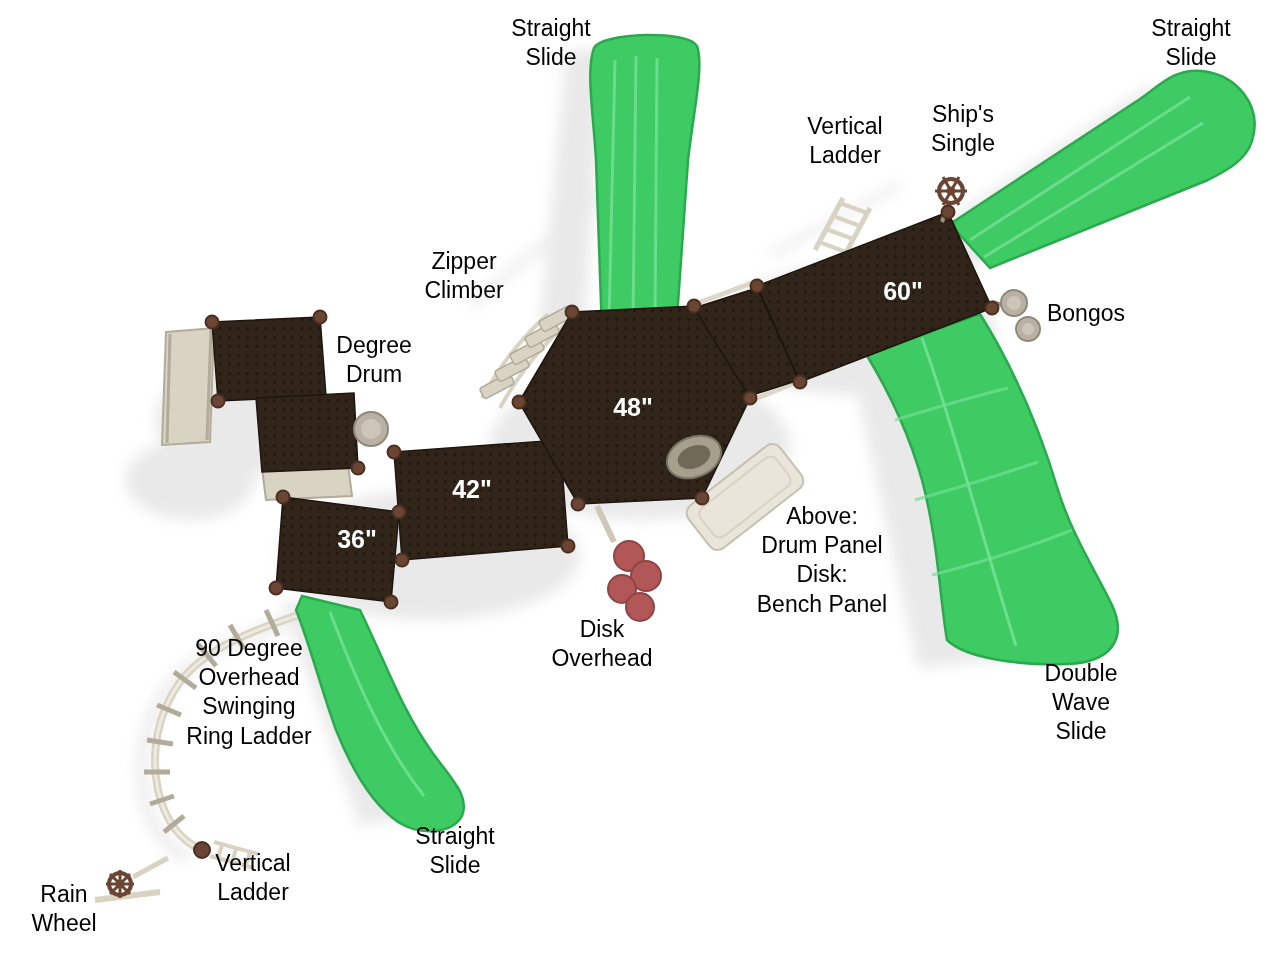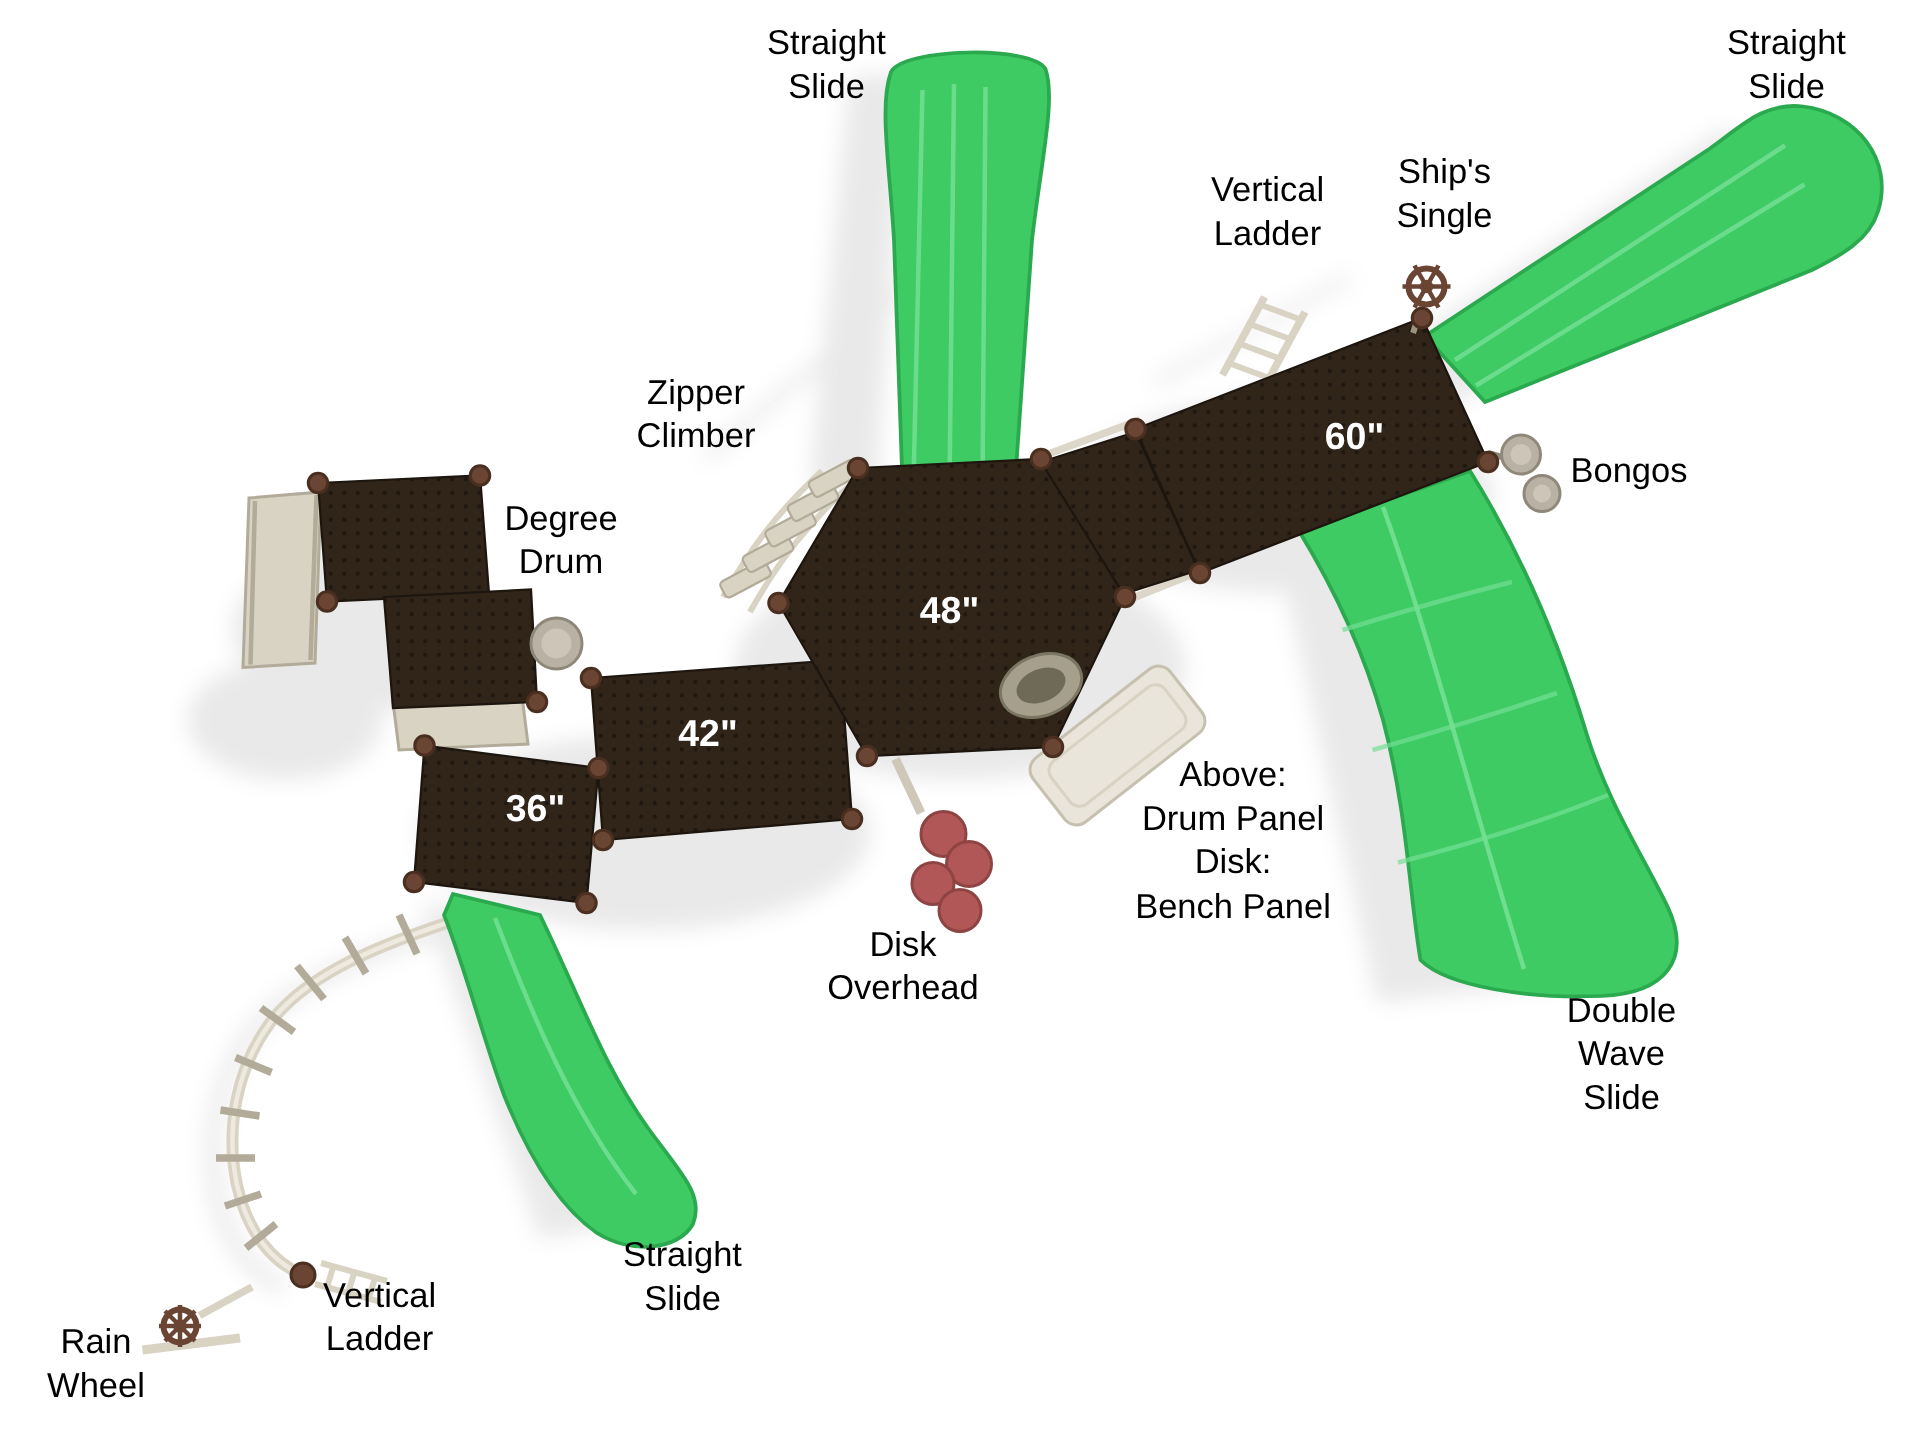--- a/index.html
+++ b/index.html
@@ -250,20 +250,24 @@
   <div class="lbl" style="left:1031px;top:299px;width:110px">Bongos</div>
   <div class="lbl" style="left:712px;top:502px;width:220px">Above:
 Drum Panel
 Disk:
 Bench Panel</div>
   <div class="lbl" style="left:527px;top:615px;width:150px">Disk
 Overhead</div>
   <div class="lbl" style="left:1016px;top:659px;width:130px">Double
 Wave
 Slide</div>
+  <div class="lbl" style="left:144px;top:634px;width:210px">90 Degree
+Overhead
+Swinging
+Ring Ladder</div>
   <div class="lbl" style="left:370px;top:822px;width:170px">Straight
 Slide</div>
   <div class="lbl" style="left:178px;top:849px;width:150px">Vertical
 Ladder</div>
   <div class="lbl" style="left:4px;top:880px;width:120px">Rain
 Wheel</div>
 
   <div class="deck-lbl" style="left:317px;top:525px;width:80px">36"</div>
   <div class="deck-lbl" style="left:432px;top:475px;width:80px">42"</div>
   <div class="deck-lbl" style="left:593px;top:393px;width:80px">48"</div>

